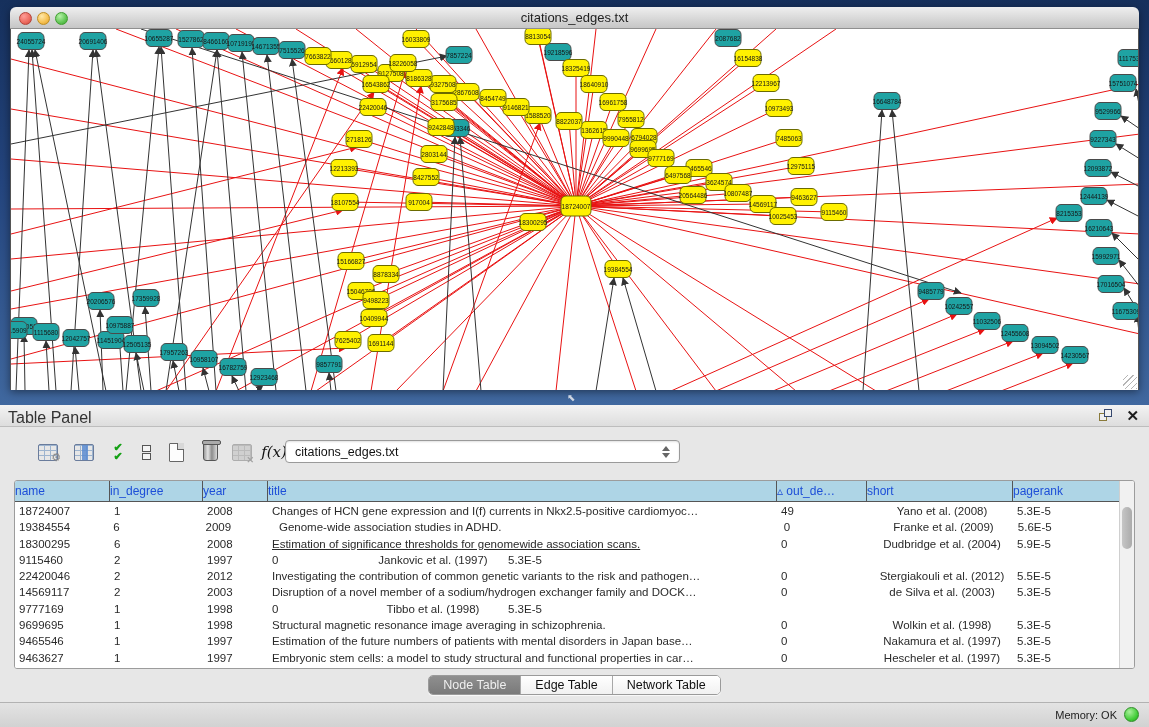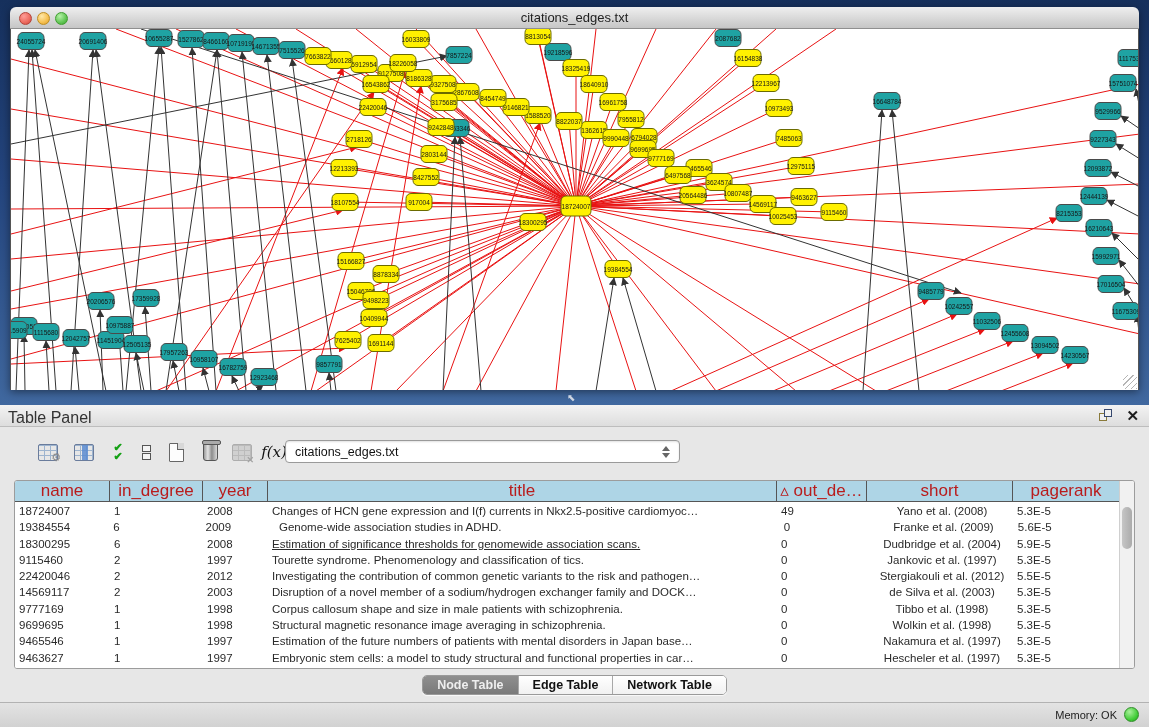--- a/index.html
+++ b/index.html
@@ -44,29 +44,29 @@
   .combo { position:absolute; left:285px; top:5px; width:395px; height:23px; background:#fff;
     border:1px solid #9a9a9a; border-radius:4px; box-shadow:inset 0 1px 2px rgba(0,0,0,.12); }
   .combo-text { position:absolute; left:9px; top:4px; font-size:12.5px; color:#111; }
   .combo-arrows { position:absolute; right:9px; top:4px; width:9px; height:14px; }
   .combo-arrows .up   { position:absolute; left:1px; top:1px; border-left:4px solid transparent; border-right:4px solid transparent; border-bottom:5px solid #666;}
   .combo-arrows .down { position:absolute; left:1px; bottom:1px; border-left:4px solid transparent; border-right:4px solid transparent; border-top:5px solid #666;}
 
   .tcontainer { position:absolute; left:14px; top:75px; width:1121px; height:189px;
     border:1px solid #9c9c9c; border-radius:3px; background:#fff; overflow:hidden; }
   .thead { position:absolute; left:0; top:0; width:1105px; height:21px; background:#aed5e6; border-bottom:1px solid #555; display:flex; }
-  .th { height:21px; border-right:1px solid #555; font-size:17px; color:#b91c1c; text-align:center; line-height:20px; overflow:hidden; white-space:nowrap; }
+  .th { height:21px; border-right:1px solid #555; font-size:12px; color:#1d4ed8; text-align:left; line-height:20px; overflow:hidden; white-space:nowrap; }
   .tbody { position:absolute; left:0; top:22px; width:1105px; height:166px; background:#fff; }
   .tr { display:flex; height:16.3px; }
   .td { font-size:11.5px; color:#2a2a2a; line-height:16.3px; padding-left:4px; overflow:hidden; white-space:nowrap; }
   .vscroll { position:absolute; right:0; top:0; width:15px; height:100%; background:#f1f1f1; border-left:1px solid #cfcfcf; }
   .vthumb { position:absolute; left:2px; top:26px; width:10px; height:42px; background:linear-gradient(90deg,#c6c6c6,#ababab); border-radius:6px; }
 
   .segwrap { position:absolute; left:0; top:270px; width:100%; height:22px; display:flex; justify-content:center; }
-  .seg { display:flex; border:1px solid #9a9a9a; border-radius:5px; overflow:hidden; height:20px; background:#fff; box-shadow:0 1px 1px rgba(255,255,255,.8);font-weight:bold;}
+  .seg { display:flex; border:1px solid #9a9a9a; border-radius:5px; overflow:hidden; height:20px; background:#fff; box-shadow:0 1px 1px rgba(255,255,255,.8);}
   .seg-item { padding:0 14px; font-size:12.5px; line-height:19px; color:#111; background:linear-gradient(180deg,#ffffff,#f1f1f1); border-right:1px solid #a8a8a8; }
   .seg-item:last-child { border-right:none; }
   .seg-item.sel { background:linear-gradient(180deg,#8f8f8f,#7a7a7a); color:#efefef; }
 
   .statusbar { position:absolute; left:0; top:297px; width:100%; height:25px;
     background:linear-gradient(180deg,#e3e3e3,#d2d2d2); border-top:1px solid #b2b2b2; }
   .mem { position:absolute; right:32px; top:6px; font-size:11px; color:#222; }
   .memdot { position:absolute; right:10px; top:4px; width:15px; height:15px; border-radius:50%;
     background:radial-gradient(circle at 35% 30%,#a9f09b,#3ecb35 65%,#28a321); border:1px solid #2e8e27; }
 
@@ -757,21 +757,20 @@
             <div class="td" style="width: 65px;">2008</div>
             <div class="td" style="width: 509px; text-decoration: underline;">Estimation of significance thresholds for genomewide association scans.</div>
             <div class="td" style="width: 90px;">0</div>
             <div class="td" style="width: 146px; text-align: center;">Dudbridge et al. (2004)</div>
             <div class="td" style="width: 107px;">5.9E-5</div>
           </div>
           <div class="tr">
             <div class="td" style="width: 95px;">9115460</div>
             <div class="td" style="width: 93px;">2</div>
             <div class="td" style="width: 65px;">1997</div>
-            <div class="td" style="width: 509px;">Tourette syndrome. Phenomenology and classification of tics.</div>
             <div class="td" style="width: 90px;">0</div>
             <div class="td" style="width: 146px; text-align: center;">Jankovic et al. (1997)</div>
             <div class="td" style="width: 107px;">5.3E-5</div>
           </div>
           <div class="tr">
             <div class="td" style="width: 95px;">22420046</div>
             <div class="td" style="width: 93px;">2</div>
             <div class="td" style="width: 65px;">2012</div>
             <div class="td" style="width: 509px;">Investigating the contribution of common genetic variants to the risk and pathogen…</div>
             <div class="td" style="width: 90px;">0</div>
@@ -784,21 +783,20 @@
             <div class="td" style="width: 65px;">2003</div>
             <div class="td" style="width: 509px;">Disruption of a novel member of a sodium/hydrogen exchanger family and DOCK…</div>
             <div class="td" style="width: 90px;">0</div>
             <div class="td" style="width: 146px; text-align: center;">de Silva et al. (2003)</div>
             <div class="td" style="width: 107px;">5.3E-5</div>
           </div>
           <div class="tr">
             <div class="td" style="width: 95px;">9777169</div>
             <div class="td" style="width: 93px;">1</div>
             <div class="td" style="width: 65px;">1998</div>
-            <div class="td" style="width: 509px;">Corpus callosum shape and size in male patients with schizophrenia.</div>
             <div class="td" style="width: 90px;">0</div>
             <div class="td" style="width: 146px; text-align: center;">Tibbo et al. (1998)</div>
             <div class="td" style="width: 107px;">5.3E-5</div>
           </div>
           <div class="tr">
             <div class="td" style="width: 95px;">9699695</div>
             <div class="td" style="width: 93px;">1</div>
             <div class="td" style="width: 65px;">1998</div>
             <div class="td" style="width: 509px;">Structural magnetic resonance image averaging in schizophrenia.</div>
             <div class="td" style="width: 90px;">0</div>

